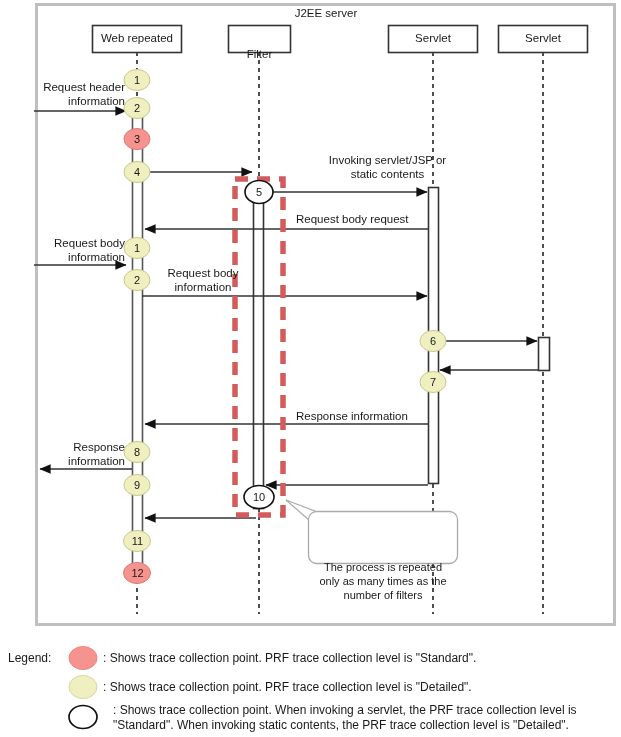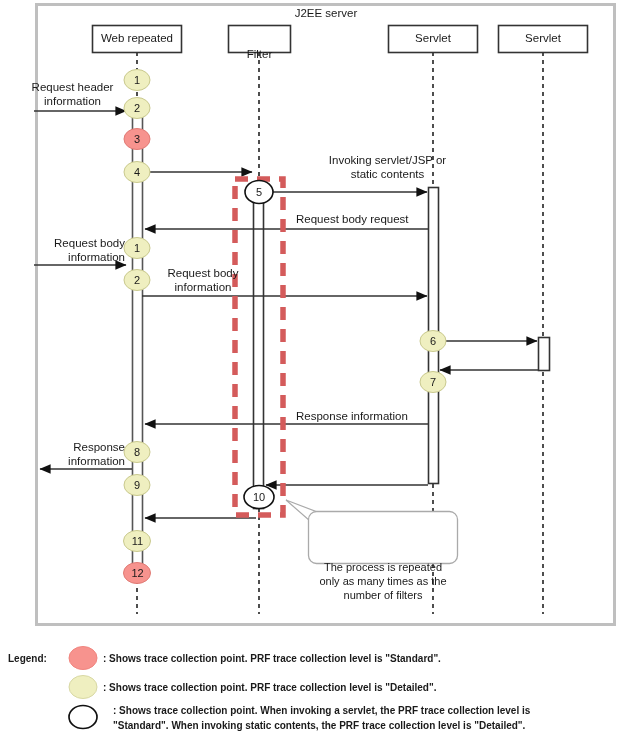--- a/index.html
+++ b/index.html
@@ -32,24 +32,23 @@
     pointer-events:none;
   }
   .boxlabel{
     position:absolute;
     font-size:11.5px;
     text-align:center;
     color:#1a1a1a;
   }
   .legend-text{
     position:absolute;
-    font-size:10px;
+    font-size:12px;
     line-height:15px;
     color:#1a1a1a;
-    font-weight:bold;
   }
   .note-text{
     position:absolute;
     font-size:11px;
     line-height:14px;
     text-align:center;
     color:#1a1a1a;
     margin-top:43px;
   }
 </style>
@@ -149,21 +148,21 @@
     </g>
   </svg>
 
   <div class="lbl ctr" style="left:236px; top:6px; width:180px;">J2EE server</div>
 
   <div class="boxlabel" style="left:92px; top:32px; width:90px;">Web repeated</div>
   <div class="boxlabel" style="left:228px; top:48px; width:63px;">Filter</div>
   <div class="boxlabel" style="left:388px; top:32px; width:90px;">Servlet</div>
   <div class="boxlabel" style="left:498px; top:32px; width:90px;">Servlet</div>
 
-  <div class="lbl right" style="left: 20px; top: 80px; width: 105px; white-space: pre-line; text-align: center;">Request header
+  <div class="lbl right" style="left: 20px; top: 80px; width: 105px; white-space: pre-line;">Request header
 information</div>
 
   <div class="lbl ctr" style="left: 280px; top: 153px; width: 215px; white-space: pre-line;">Invoking servlet/JSP or
 static contents</div>
 
   <div class="lbl" style="left:296px; top:212px; width:200px;">Request body request</div>
 
   <div class="lbl right" style="left: 22px; top: 236px; width: 103px; white-space: pre-line;">Request body
 information</div>
 

